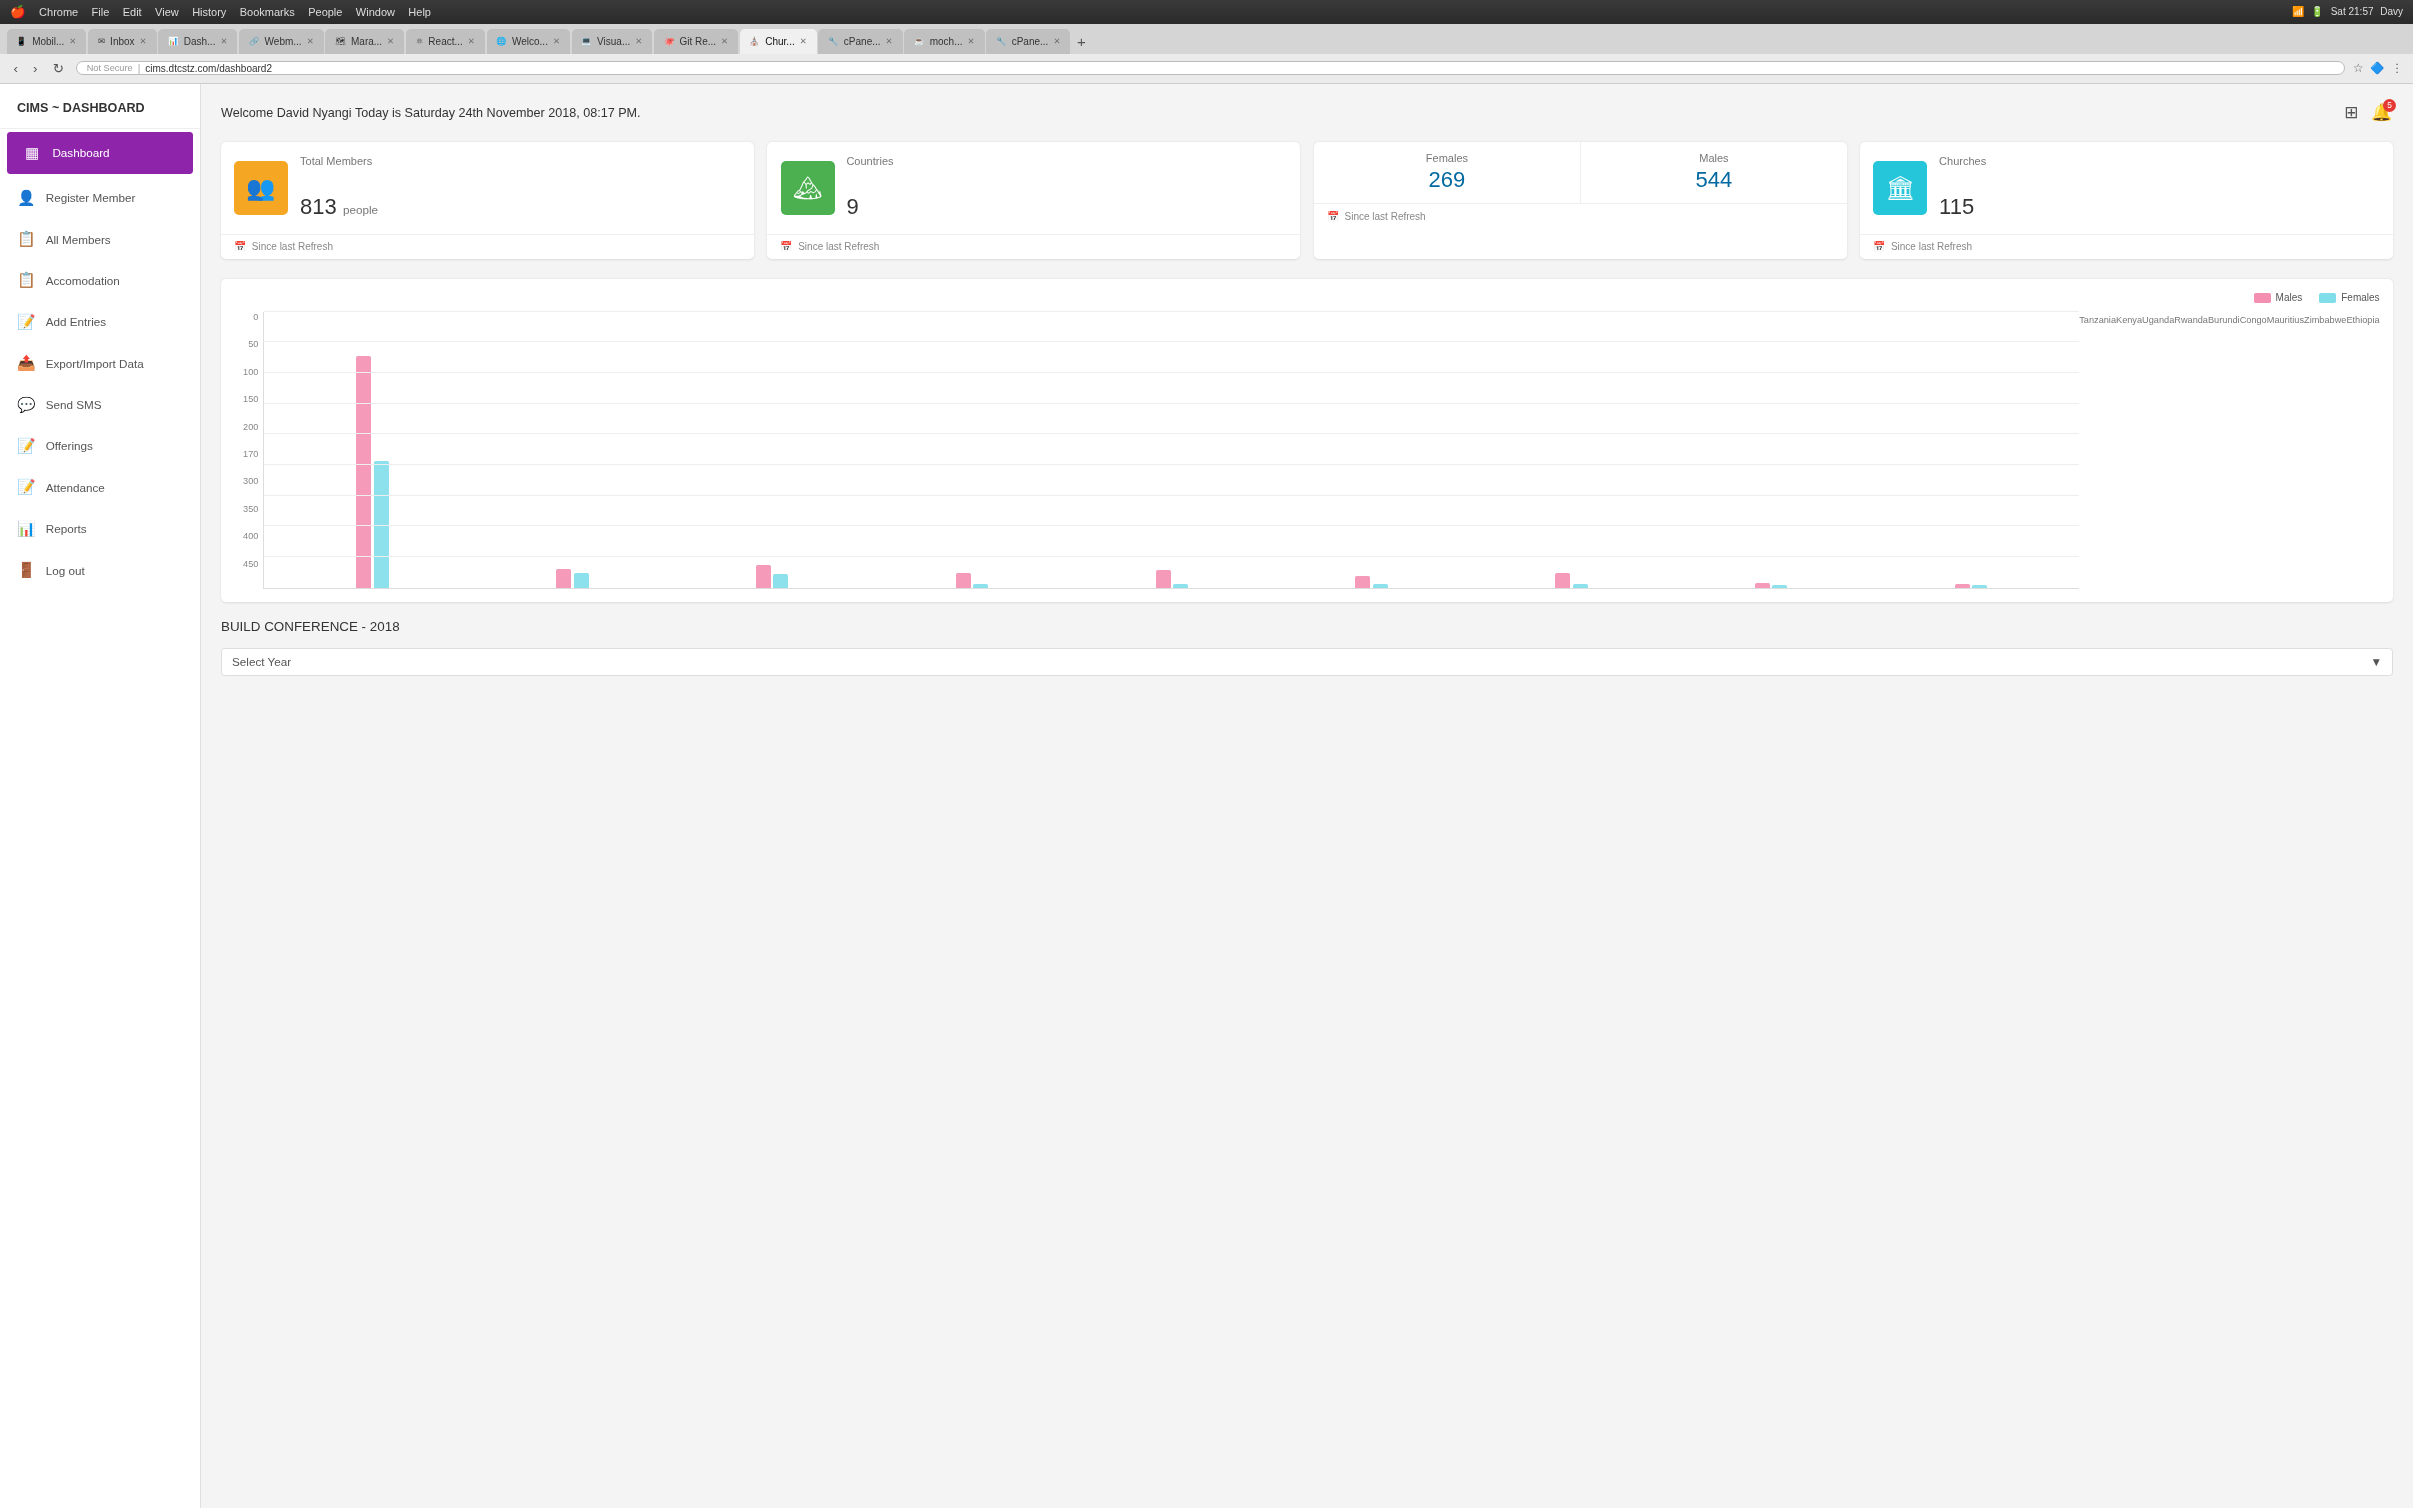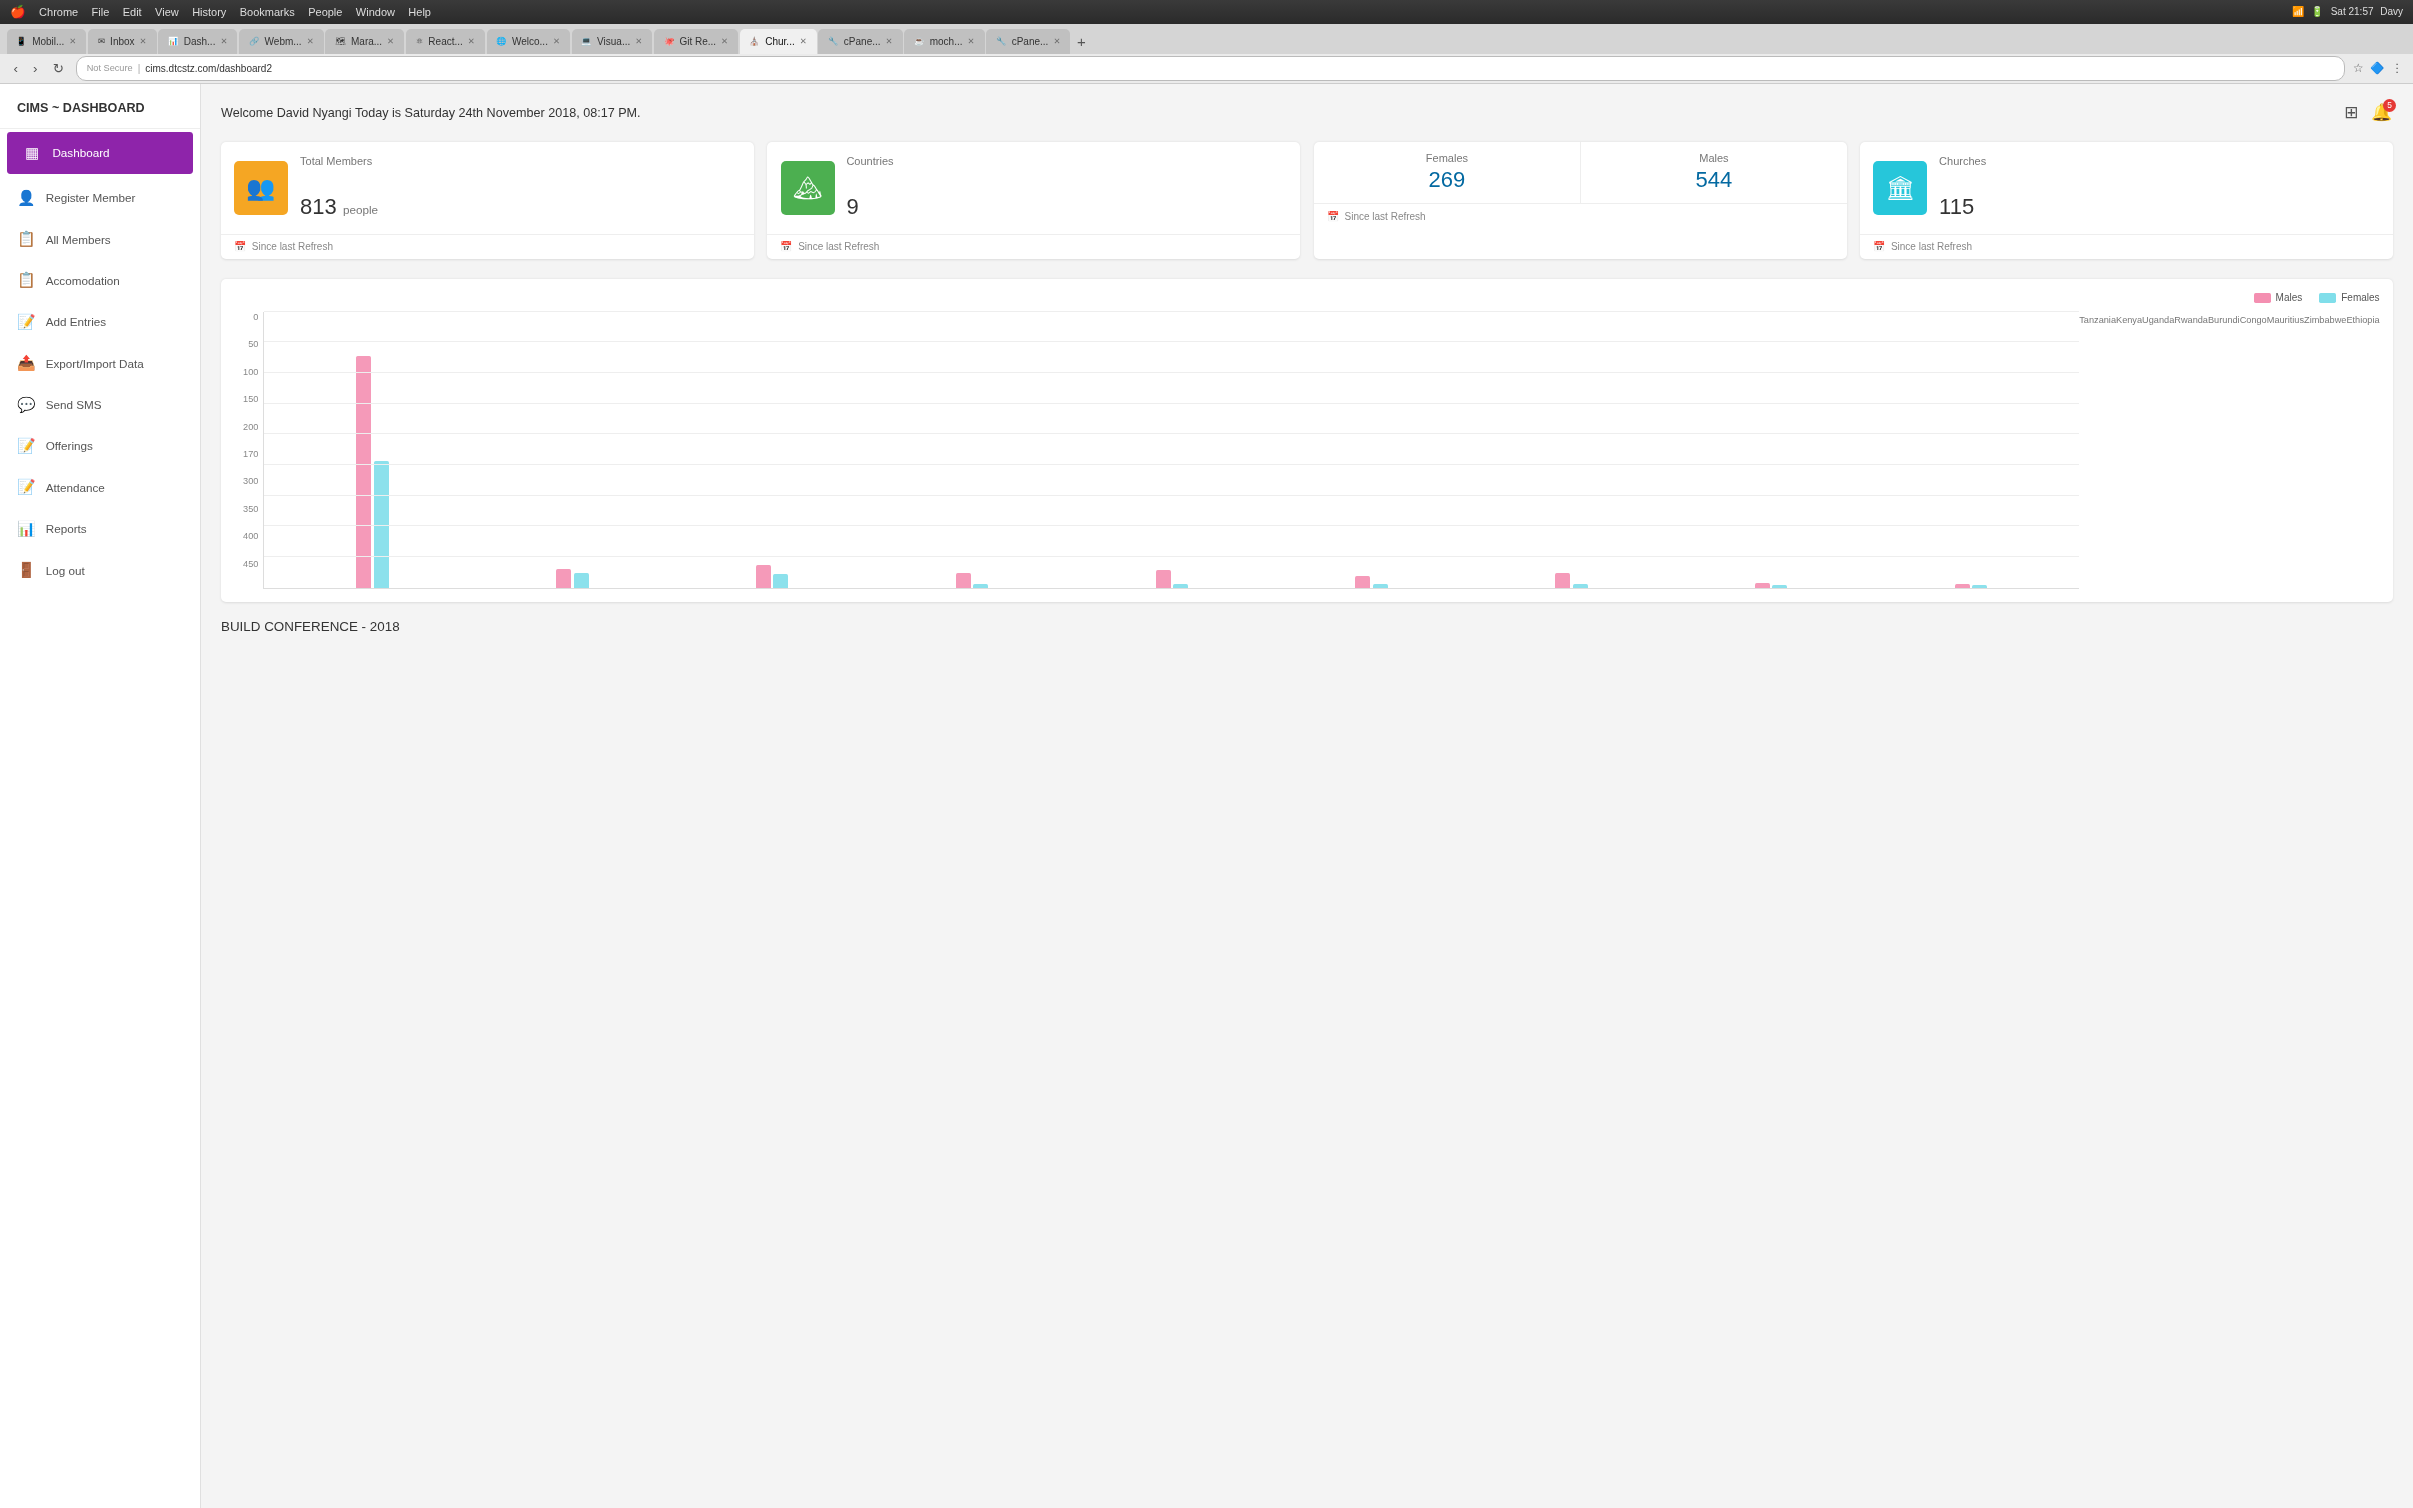--- a/index.html
+++ b/index.html
@@ -68,21 +68,21 @@
       display: flex;
       align-items: center;
       padding: 0 10px;
       gap: 8.4px;
       border-bottom: 0.8px solid #ccc;
     }
     .nav-btn { background: none; border: none; color: #555; font-size: 13.4px; cursor: pointer; padding: 1.7px 3.4px; }
     .nav-btn:disabled { color: #aaa; }
     .url-bar {
       flex: 1;
-      height: 25px;
+      height: 14px;
       background: white;
       border: 0.8px solid #bbb;
       border-radius: 10px;
       padding: 0 10px;
       font-size: 10px;
       color: #333;
       display: flex;
       align-items: center;
     }
     .address-right { display: flex; align-items: center; gap: 6.7px; color: #555; font-size: 11.7px; }
@@ -634,16 +634,20 @@
               <div class="x-label">Congo</div>
               <div class="x-label">Mauritius</div>
               <div class="x-label">Zimbabwe</div>
               <div class="x-label">Ethiopia</div>
             </div>
         </div>
       </div>
     </div>
 
     <div class="section-title">BUILD CONFERENCE - 2018</div>
+    <div class="select-wrapper">
+      <span>Select Year</span>
+      <span style="margin-left:auto;">▼</span>
+    </div>
 
   </div>
 </div>
 
 
 </body></html>

